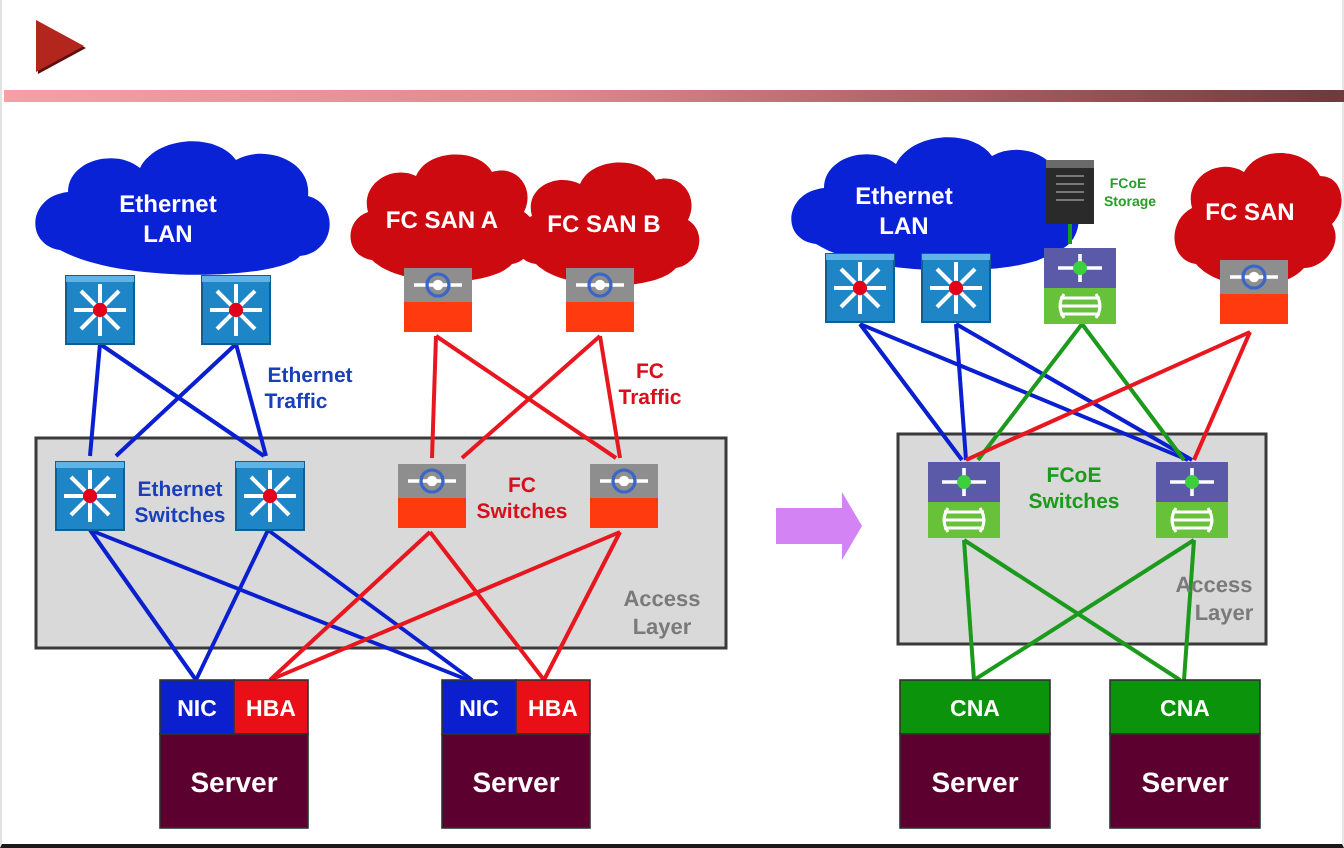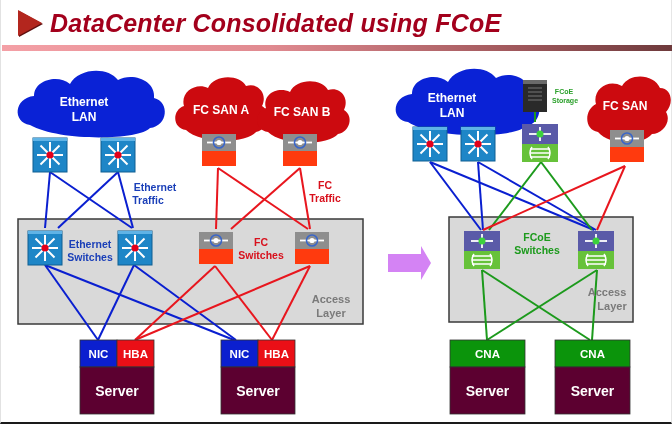--- a/index.html
+++ b/index.html
@@ -12,21 +12,20 @@
   svg text { font-family: "Liberation Sans", sans-serif; font-weight: bold; }
   #diagram { position: absolute; left: 0; top: 0; }
 </style>
 </head>
 <body>
 
 <div class="frame"></div>
 
 <div class="title-bar">
   <div class="title-arrow"></div>
-  <div class="title-text">DataCenter Consolidated using FCoE</div>
 </div>
 <div class="title-rule"></div>
 
 <svg id="diagram" width="672" height="424" viewBox="0 0 672 424">
   <defs>
     <g id="eth-switch">
       <rect x="0" y="0" width="34" height="34" fill="#1e86c7" stroke="#0f5f92" stroke-width="1"></rect>
       <rect x="0" y="0" width="34" height="3" fill="#5fb3e6"></rect>
       <g stroke="#ffffff" stroke-width="2">
         <line x1="17" y1="4" x2="17" y2="30"></line>

